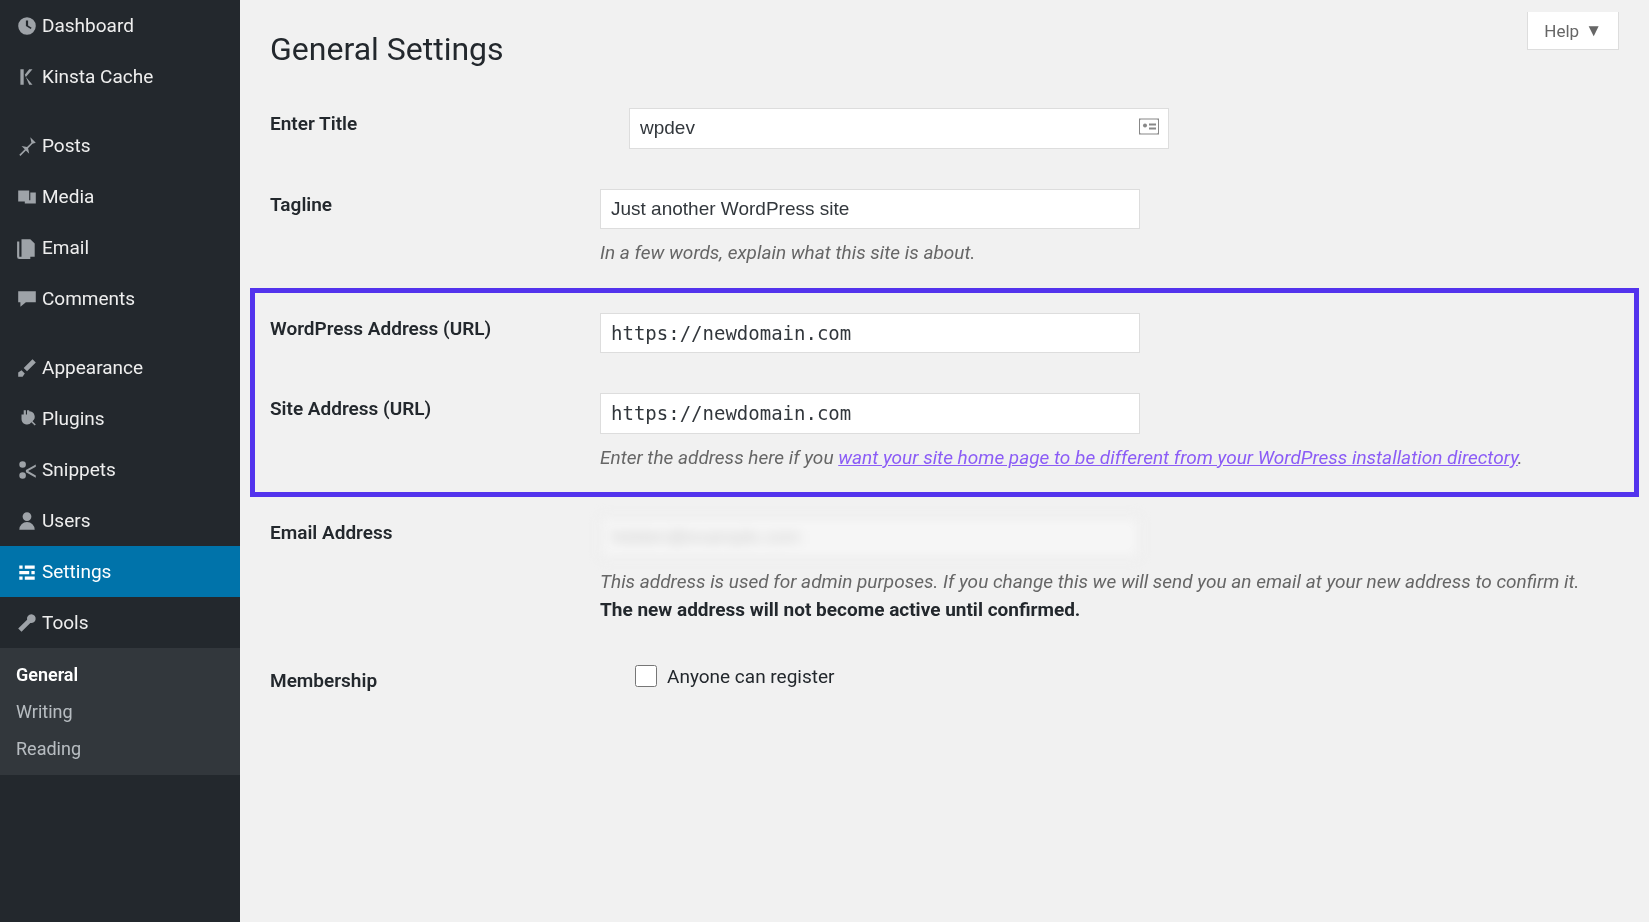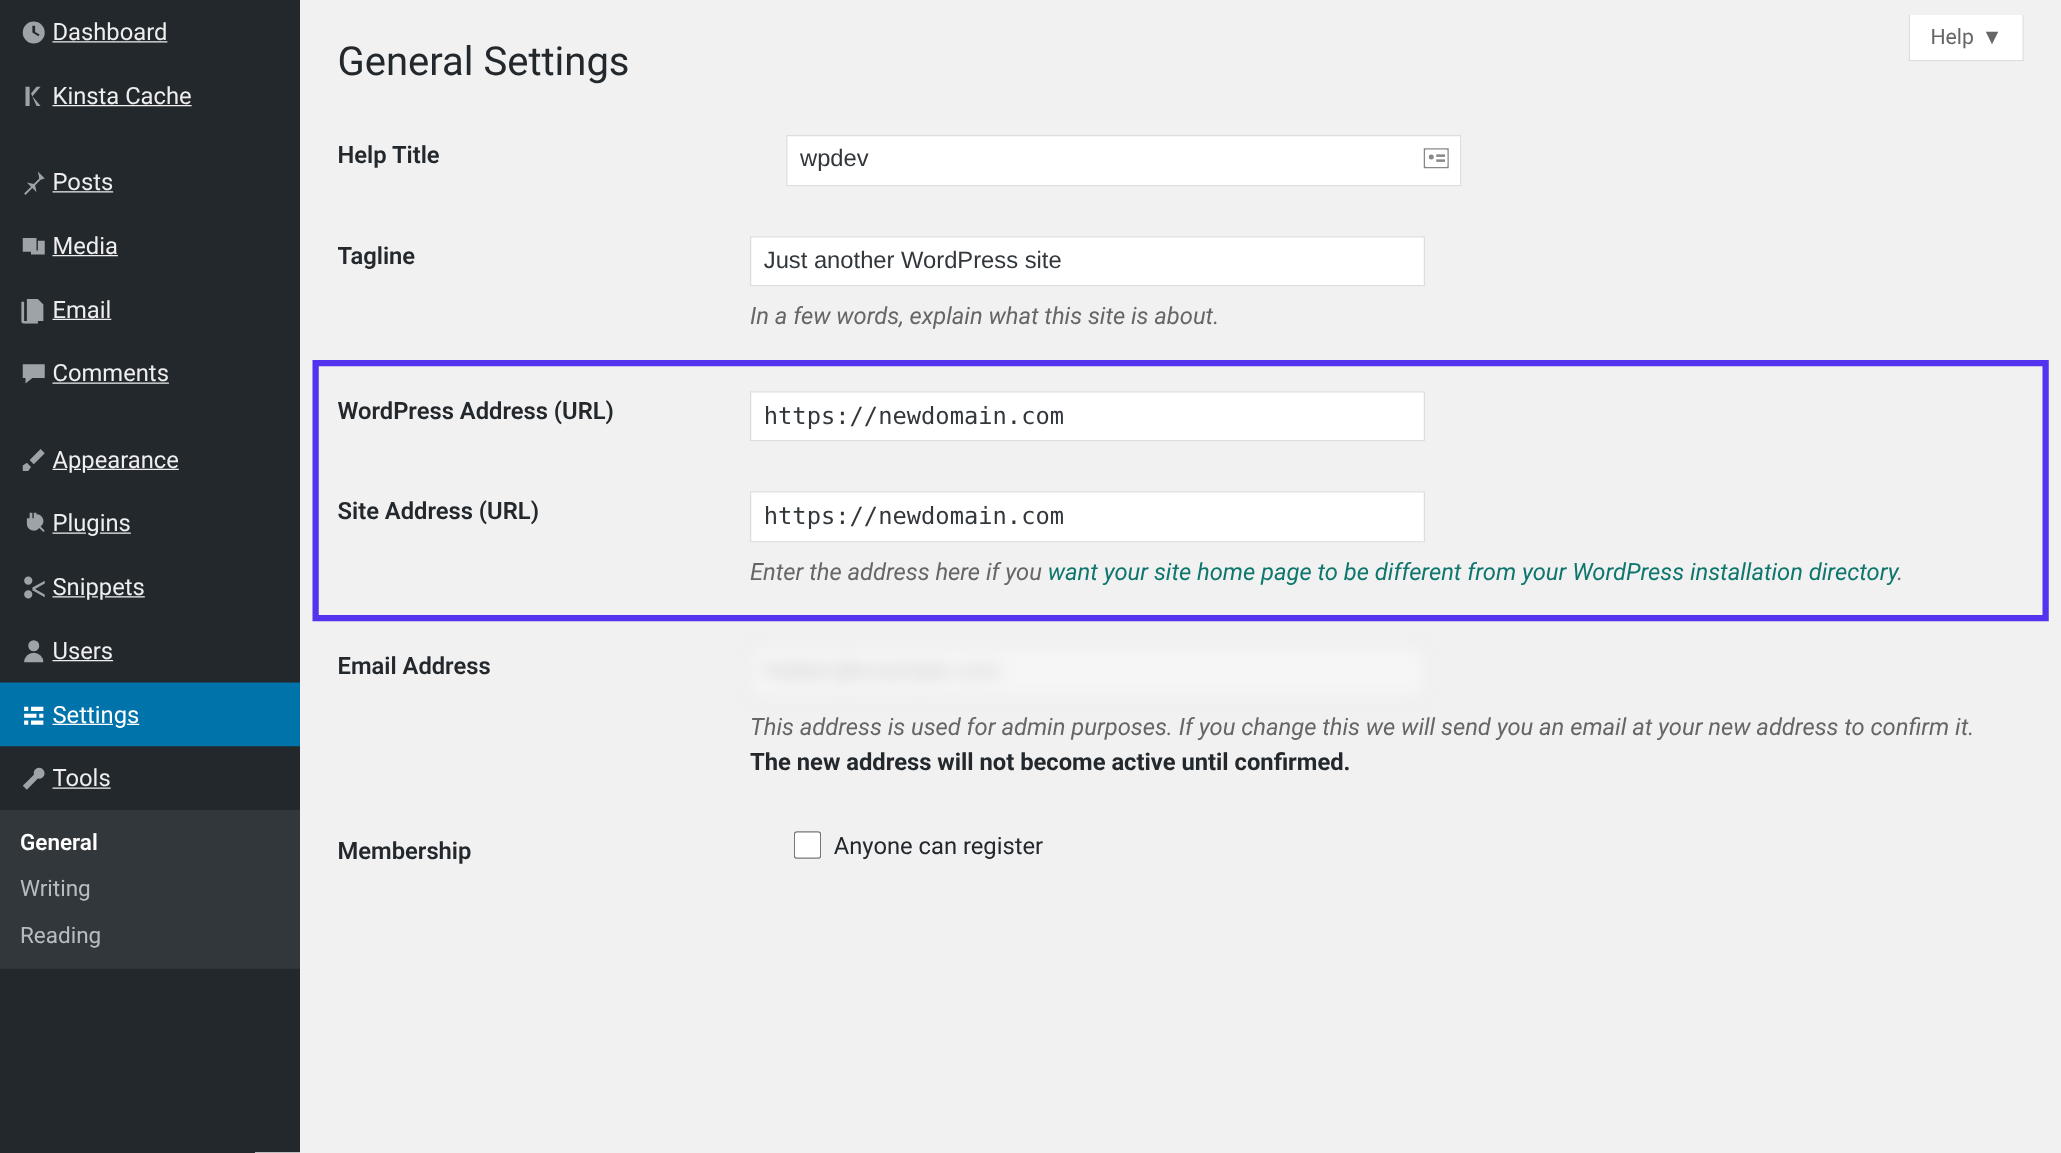--- a/index.html
+++ b/index.html
@@ -1,37 +1,37 @@
 <!DOCTYPE html>
 <html><head>
 <meta charset="utf-8">
 <style>
 * { box-sizing: border-box; margin: 0; padding: 0; }
 body { font-family: -apple-system, BlinkMacSystemFont, "Segoe UI", Roboto, Oxygen-Sans, Ubuntu, Cantarell, "Helvetica Neue", sans-serif; background: #f1f1f1; color: #23282d; }
 .wrap { display: flex; min-height: 922px; }
 .sidebar { width: 240px; background: #23282d; color: #eee; flex-shrink: 0; }
-.sidebar .menu-item { display: flex; align-items: center; padding: 14px 12px; color: #eee; cursor: pointer; font-size: 19px; text-decoration: underline; }
+.sidebar .menu-item { display: flex; align-items: center; padding: 14px 12px; color: #eee; cursor: pointer; font-size: 19px; }
 .sidebar .menu-item .ico { width: 30px; display: flex; align-items: center; justify-content: center; color: rgba(240,245,250,0.6); }
 .sidebar .menu-item .ico svg { width: 22px; height: 22px; fill: currentColor; }
 .sidebar .menu-item.active { background: #0073aa; color: #fff; position: relative; }
 .sidebar .menu-item.active .ico { color: #fff; }
 .sidebar .menu-item.active::after { content: ""; position: absolute; right: -10px; top: 50%; margin-top: -10px; border: 10px solid transparent; border-right-color: #f1f1f1; }
 .sidebar .submenu { background: #32373c; padding: 8px 0; }
 .sidebar .submenu .sub-item { padding: 8px 16px; color: rgba(240,245,250,0.7); font-size: 18px; cursor: pointer; }
 .sidebar .submenu .sub-item.current { color: #fff; font-weight: 600; }
 .content { flex: 1; padding: 0 30px 30px 30px; position: relative; }
 .help-tab { position: absolute; top: 12px; right: 30px; background: #fff; border: 1px solid #ddd; border-top: none; padding: 8px 16px; font-size: 17px; color: #666; cursor: pointer; display: flex; align-items: center; gap: 6px; }
 h1.page-title { font-size: 32px; font-weight: 400; color: #23282d; padding: 30px 0 20px 0; }
 .form-table { width: 100%; border-collapse: collapse; }
 .form-table th { text-align: left; width: 330px; vertical-align: top; padding: 24px 10px 24px 0; font-weight: 600; font-size: 19px; color: #23282d; }
 .form-table td { vertical-align: top; padding: 20px 10px 20px 0; font-size: 19px; }
 .regular-text { width: 540px; padding: 6px 10px; font-size: 19px; border: 1px solid #ddd; background: #fff; color: #32373c; line-height: 1.4; }
 .code-text { font-family: Consolas, Monaco, monospace; }
 .description { color: #666; font-style: italic; font-size: 19px; margin-top: 10px; line-height: 1.5; }
-.description a { color: #0f766e; }
+.description a { color: #8b5cf6; text-decoration: underline; }
 .description strong { font-style: normal; font-weight: 700; color: #23282d; }
 .highlight-box { border: 5px solid #5333ed; margin: 0 -20px; padding: 0 15px; }
 .input-wrap { position: relative; display: inline-block; margin-left: 29px; }
 .input-suffix-icon { position: absolute; right: 10px; top: 50%; transform: translateY(-50%); color: #888; }
 .checkbox-line { display: flex; align-items: center; gap: 10px; font-size: 19px; margin-left: 35px; }
 .checkbox-line input[type=checkbox]{ width: 22px; height: 22px; border: 1px solid #b4b9be; }
 .blur-input { filter: blur(6px); background:#f6f6f6; color:#ccc; }
 </style>
 </head>
 <body>
@@ -147,21 +147,21 @@
     <div class="help-tab">
       <span>Help</span>
       <span>▼</span>
     </div>
 
     <h1 class="page-title">General Settings</h1>
 
     <table class="form-table">
       <tbody>
           <tr>
-        <th>Help Title</th>
+        <th>Enter Title</th>
         <td>
           <span class="input-wrap">
             <input type="text" class="regular-text" value="wpdev" style="">
             <span class="input-suffix-icon"><svg width="20" height="16" viewBox="0 0 20 16" fill="currentColor">
                     <rect x="0" y="0" width="20" height="16" rx="2" fill="none" stroke="currentColor" stroke-width="2"></rect>
                     <circle cx="6" cy="7" r="2"></circle>
                     <rect x="10" y="5" width="7" height="2"></rect>
                     <rect x="10" y="9" width="7" height="2"></rect>
                   </svg></span>
           </span>

